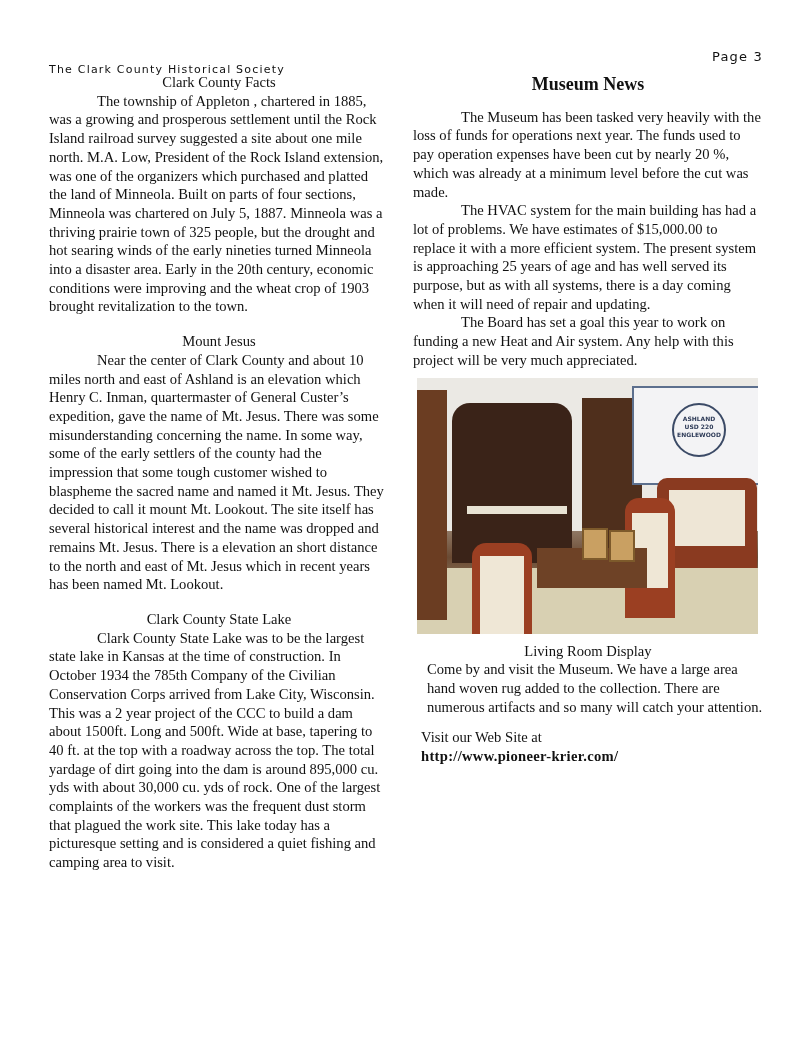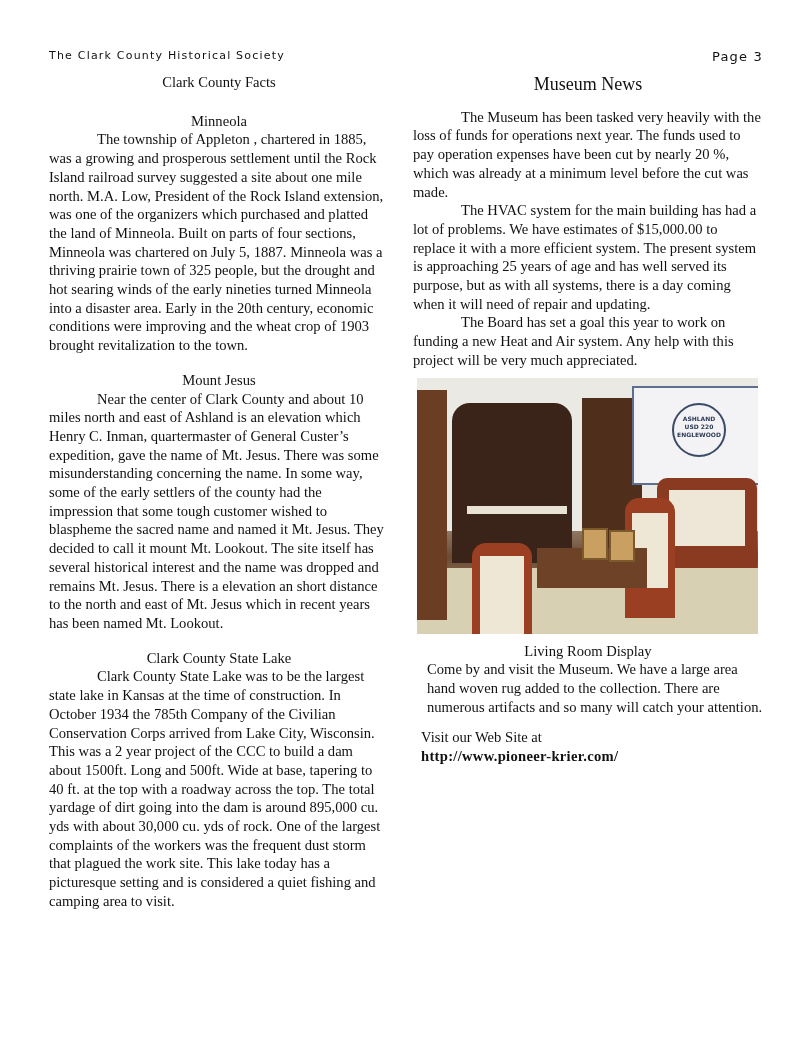--- a/index.html
+++ b/index.html
@@ -2,34 +2,34 @@
 <html><head>
   <meta charset="utf-8">
   <style>
     html, body { margin: 0; padding: 0; background: #ffffff; }
     body {
       width: 811px; height: 1050px; position: relative; overflow: hidden;
       color: #111111;
       font-family: "Liberation Serif", serif;
     }
     .header-left {
-      position: absolute; left: 49px; top: 49px;
+      position: absolute; left: 49px; top: 63px;
       font-family: "DejaVu Sans", sans-serif; font-size: 11px; letter-spacing: 1.2px;
       color: #111;
     }
     .header-right {
       position: absolute; left: 712px; top: 49px;
       font-family: "DejaVu Sans", sans-serif; font-size: 13px; letter-spacing: 1.2px;
       color: #111;
     }
     .col { position: absolute; font-size: 14.6px; line-height: 18.7px; }
     .col-left { left: 49px; top: 73px; width: 340px; }
     .col-right { left: 413px; top: 73px; width: 350px; }
     .section-title { text-align: center; font-size: 14.6px; }
-    .museum-title { text-align: center; font-weight: normal; font-size: 18px; margin-top: 2px; margin-bottom: 14px; }
+    .museum-title { text-align: center; font-weight: bold; font-size: 18px; margin-top: 2px; margin-bottom: 14px; }
     .para { text-indent: 48px; margin: 0; }
     .sub-title { text-align: center; margin-top: 16px; }
     .photo {
       position: relative; width: 341px; height: 256px; margin: 8px 0 0 4px;
       background: linear-gradient(180deg, #e9e6df 0%, #d6cfc2 40%, #6a4a33 70%, #cdbf9c 100%);
       overflow: hidden;
     }
     .photo .wall { position: absolute; left: 0; top: 0; width: 100%; height: 60%; background: #ebe9e4; }
     .photo .cabinet { position: absolute; left: 0; top: 12px; width: 30px; height: 230px; background: #6b3d22; }
     .photo .organ { position: absolute; left: 35px; top: 25px; width: 120px; height: 160px; background: #3a2318; border-radius: 18px 18px 0 0; }
@@ -54,21 +54,20 @@
     .web-url { font-weight: bold; letter-spacing: 0.3px; }
   </style>
 </head>
 <body>
 
 <div class="header-left">The Clark County Historical Society</div>
 <div class="header-right">Page 3</div>
 
 <div class="col col-left">
   <div class="section-title">Clark County Facts</div>
-  <div class="sub-title" style="margin-top:20px;">Minneola</div>
   <p class="para">The township of Appleton , chartered in 1885, was a growing and prosperous settlement until the Rock Island railroad survey suggested a site about one mile north.  M.A. Low, President of the Rock Island extension, was one of the organizers which purchased and platted the land of Minneola.  Built on parts of four sections, Minneola was chartered on July 5, 1887.  Minneola was a thriving prairie town of 325 people, but the drought and hot searing winds of the early nineties turned Minneola into a disaster area.  Early in the 20th century, economic conditions were improving and the wheat crop of 1903 brought revitalization to the town.</p>
   <div class="sub-title">Mount Jesus</div>
   <p class="para">Near the center of Clark County and about 10 miles north and east of Ashland is an elevation which Henry C. Inman, quartermaster of General Custer’s expedition, gave the name of Mt. Jesus.  There was some misunderstanding concerning the name.  In some way, some of the early settlers of the county had the impression that some tough customer wished to blaspheme the sacred  name and named it Mt. Jesus.  They decided to call it mount Mt. Lookout.  The site itself has several historical interest  and the name was dropped and remains Mt. Jesus. There is a elevation an short distance to the north and east of Mt. Jesus which in recent years has been named Mt. Lookout.</p>
   <div class="sub-title">Clark County State Lake</div>
   <p class="para">Clark County State Lake  was to be the largest state lake in Kansas at the time of construction.  In October 1934 the 785th Company of the Civilian Conservation Corps arrived from Lake City, Wisconsin.  This was a 2 year project of the CCC to build a dam about 1500ft. Long and 500ft. Wide at base, tapering to 40 ft. at the top with a roadway across the top.  The total yardage of dirt going into the dam is around 895,000 cu. yds with about 30,000 cu. yds of rock.  One of the largest complaints of the workers was the frequent dust storm that plagued the work site.  This lake today has a picturesque setting and  is considered a quiet  fishing and camping area to visit.</p>
 </div>
 
 <div class="col col-right">
   <div class="museum-title">Museum News</div>
   <p class="para">The Museum has been tasked very heavily with the loss of funds for operations next year.  The funds used to pay operation expenses have been cut by nearly 20 %, which was already at a minimum level before the cut was made.</p>

